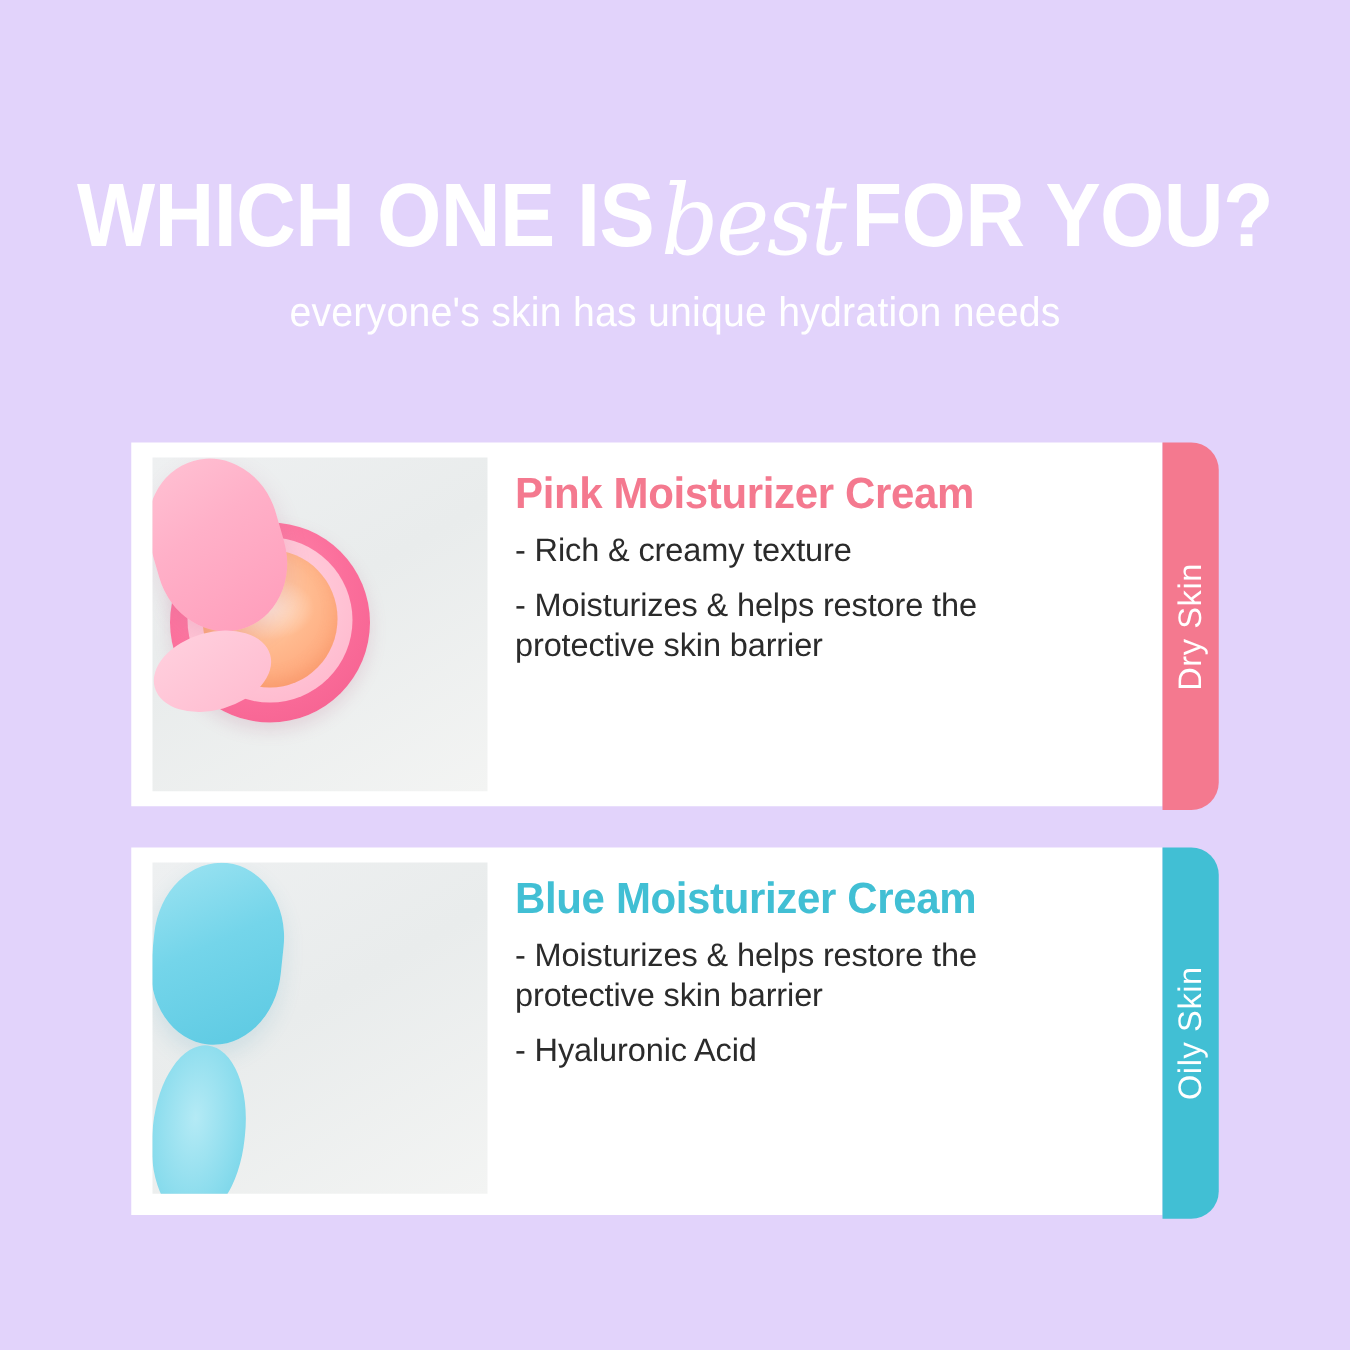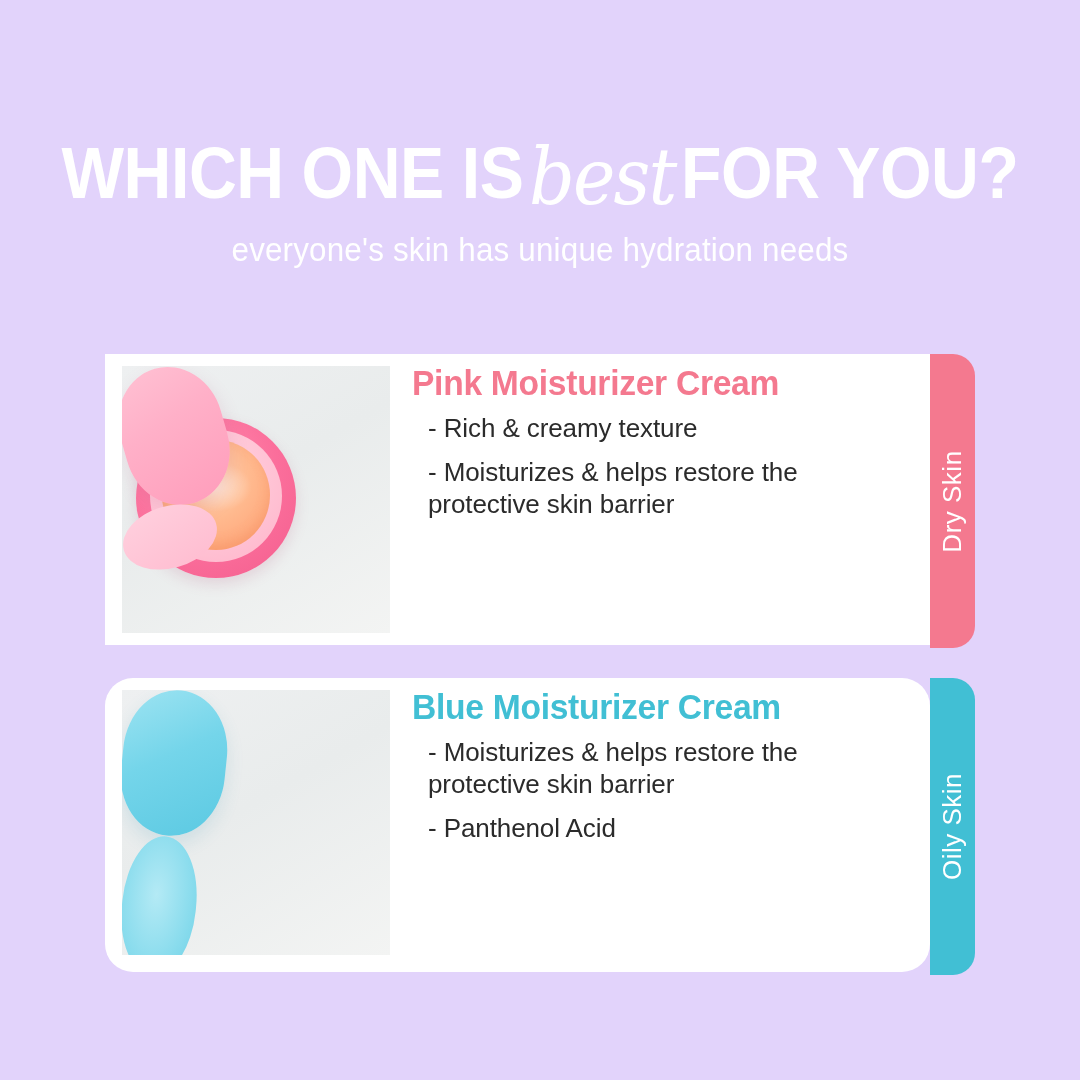--- a/index.html
+++ b/index.html
@@ -66,21 +66,21 @@
   .card {
     position: absolute;
     left: 105px;
     width: 825px;
     background: #ffffff;
     display: flex;
     align-items: flex-start;
     box-sizing: border-box;
   }
   #card-0 { top: 354px; height: 291px; }
-  #card-1 { top: 678px; height: 294px; border-radius: 28px; }
+  #card-1 { top: 678px; height: 294px; }
 
   .tab {
     position: absolute;
     left: 930px;
     width: 45px;
     border-top-right-radius: 22px;
     border-bottom-right-radius: 22px;
     display: flex;
     align-items: center;
     justify-content: center;
@@ -164,40 +164,40 @@
     left: 6px; top: 60px;
     width: 74px; height: 140px;
     border-radius: 38px / 70px;
     background: radial-gradient(ellipse at 45% 42%, #b4eaf5 0%, #8adced 60%, #6fd1e6 100%);
     transform: rotate(6deg);
   }
 
   
   .content {
     flex: 1;
-    padding: 8px 30px 0 22px;
+    padding: 20px 30px 0 22px;
     box-sizing: border-box;
   }
   .product-title {
     font-size: 35px;
     font-weight: bold;
     line-height: 42px;
     letter-spacing: -0.3px;
     margin: 0 0 8px 0;
     transform: scaleX(0.96);
     transform-origin: left center;
     white-space: nowrap;
   }
   #card-0 .product-title { color: #f4798f; }
   #card-1 .product-title { color: #41bfd4; }
   .bullet {
     color: #2b2b2b;
     font-size: 26px;
     line-height: 32px;
-    margin: 0 0 12px 16px;
+    margin: 0 0 12px 0;
     letter-spacing: -0.1px;
   }
 </style>
 </head>
 <body>
 
 <div class="header">
   <div class="headline">
     <span class="word">WHICH ONE IS</span><span class="script">best</span><span class="word">FOR YOU?</span>
   </div>
@@ -225,18 +225,18 @@
 
 <div class="card" id="card-1">
   <div class="photo">
     <div class="blue-lid"></div>
     <div class="blue-lid-face"></div>
 
   </div>
   <div class="content">
     <div class="product-title">Blue Moisturizer Cream</div>
     <p class="bullet">- Moisturizes &amp; helps restore the protective skin barrier</p>
-    <p class="bullet">- Panthenol Acid</p>
+    <p class="bullet">- Hyaluronic Acid</p>
   </div>
 </div>
 <div class="tab" id="tab-1">
   <span class="tab-label">Oily Skin</span>
 </div>
 
 </body></html>

